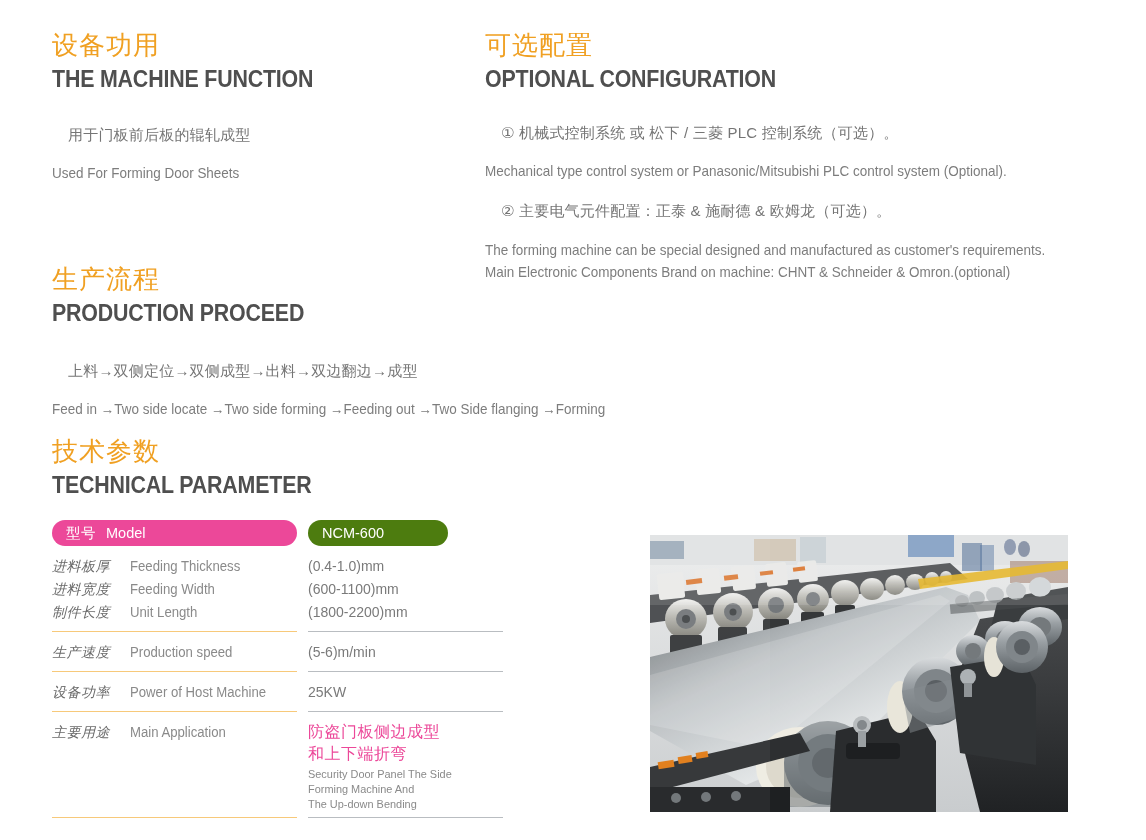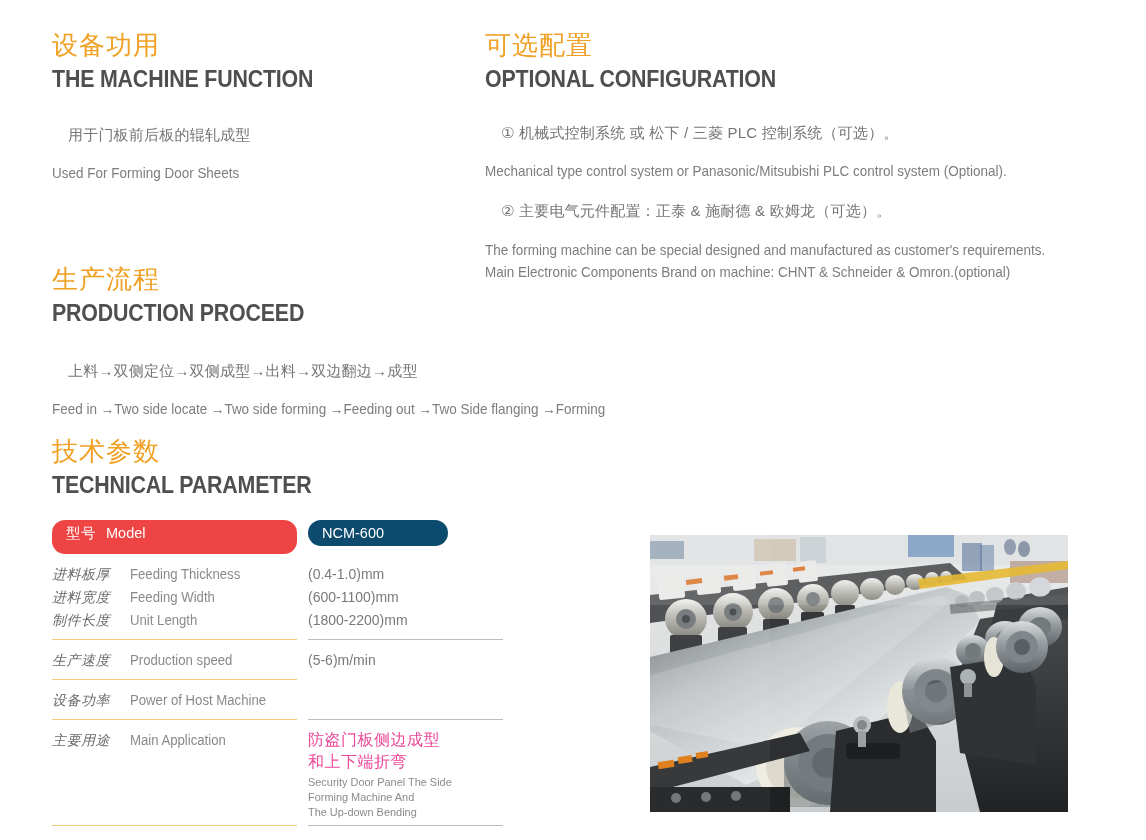--- a/index.html
+++ b/index.html
@@ -78,34 +78,34 @@
   }
   .spec-row {
     display: flex;
     align-items: flex-start;
   }
   .col-left  { width: 245px; flex: 0 0 245px; position: relative; }
   .col-right { width: 195px; flex: 0 0 195px; margin-left: 11px; position: relative; }
 
   
   .pill-orange {
-    background: #ef4444;
+    background: #ec4899;
     border-radius: 13px;
-    height: 34px;
+    height: 26px;
     line-height: 26px;
     padding: 0 14px;
     color: #ffffff;
     font-size: 14.5px;
     box-sizing: border-box;
     white-space: nowrap;
   }
   .pill-orange .cn { letter-spacing: 0.5px; }
   .pill-orange .en { margin-left: 10px; }
   .pill-dark {
-    background: #0c4a6e;
+    background: #4d7c0f;
     border-radius: 13px;
     height: 26px;
     line-height: 26px;
     padding: 0 14px;
     color: #ffffff;
     font-size: 14.5px;
     width: 140px;
     box-sizing: border-box;
     white-space: nowrap;
   }
@@ -251,20 +251,23 @@
       <div class="cell-r">(5-6)m/min</div>
     </div>
   </div>
 
   <div class="spec-row pad-b-8">
     <div class="col-left rule-orange">
       <div class="cell-l">
         <span class="cn">设备功率</span>
         <span class="en">Power of Host Machine</span>
       </div>
+    </div>
+    <div class="col-right rule-gray">
+      <div class="cell-r">25KW</div>
     </div>
   </div>
 
   <div class="spec-row">
     <div class="col-left rule-orange" style="height:105px">
       <div class="cell-l">
         <span class="cn">主要用途</span>
         <span class="en">Main Application</span>
       </div>
     </div>

